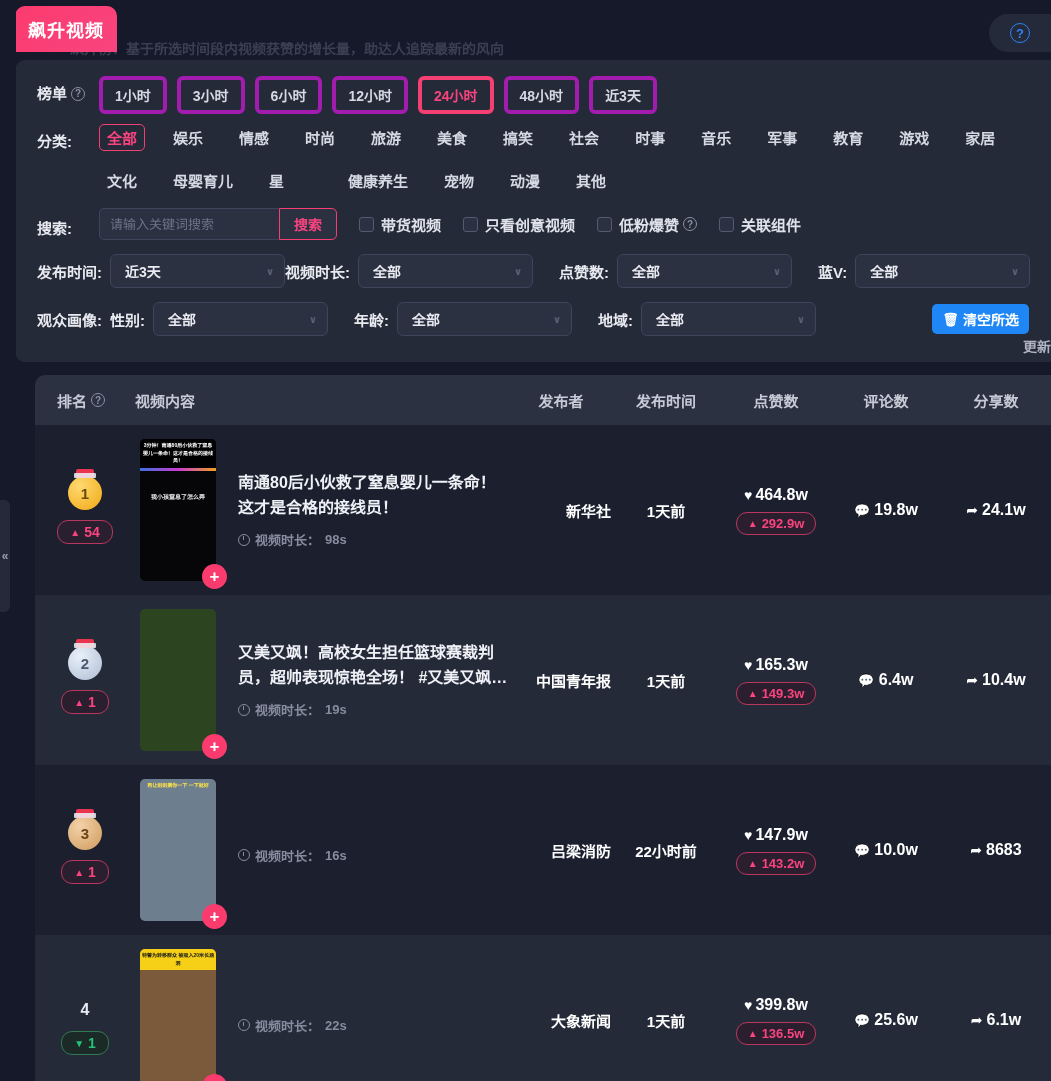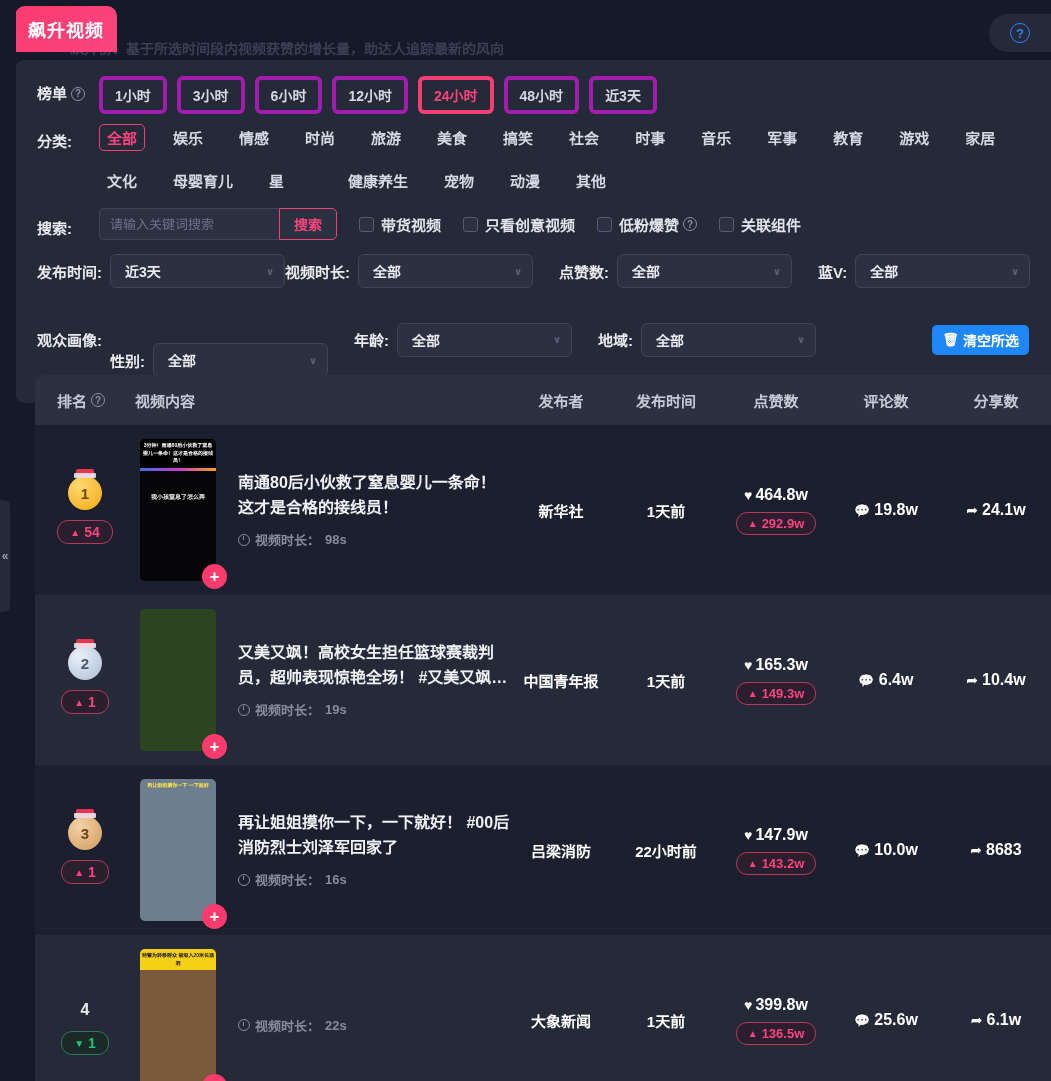--- a/index.html
+++ b/index.html
@@ -184,21 +184,21 @@
   }
   .vdur { margin-top:10px; font-size:13px; color:#868c9e; display:flex; align-items:center; gap:5px; }
   .clockic {
     width:12px; height:12px; border-radius:50%; border:1.5px solid #868c9e;
     position:relative; display:inline-block;
   }
   .clockic::after {
     content:""; position:absolute; left:4px; top:1.5px; width:1.3px; height:4px; background:#868c9e;
   }
 
-  .c-pub  { width:100px; text-align:center; font-size:15px; color:#fff; }
+  .c-pub  { width:100px; text-align:right; font-size:15px; color:#fff; }
   .c-time { width:110px; text-align:center; font-size:15px; color:#fff; }
   .c-like { width:110px; display:flex; flex-direction:column; align-items:center; }
   .likeline { display:flex; align-items:center; gap:3px; font-size:16px; color:#fff; }
   .heart { color:#fff; font-size:14px; }
   .likedelta {
     margin-top:8px; border:1px solid #b8375f; color:#f9447f; background:#2b1f2f;
     border-radius:11px; padding:3px 11px; font-size:13px;
     display:flex; align-items:center; gap:4px; white-space:nowrap;
   }
   .c-cmt, .c-shr { width:110px; display:flex; align-items:center; justify-content:center; gap:4px; font-size:16px; color:#fff; }
@@ -325,21 +325,21 @@
           <div class="select" style="width: 175px;">
             <span>全部</span>
             <span class="caret">∨</span>
           </div>
         </div>
       </div>
 
     <div class="selrow">
       <div class="sellabel">观众画像:</div>
       <div id="sel-row-2" style="display:flex;align-items:center;flex:1;">
-          <div class="selgrp" style="margin-right: 26px; margin-top: 41px;">
+          <div class="selgrp" style="margin-right: 26px;">
             <div class="sellabel">性别:</div>
             <div class="select" style="width: 175px;">
               <span>全部</span>
               <span class="caret">∨</span>
             </div>
           </div>
           <div class="selgrp" style="margin-right: 26px;">
             <div class="sellabel">年龄:</div>
             <div class="select" style="width: 175px;">
               <span>全部</span>
@@ -482,21 +482,20 @@
             </div>
           </div>
           <div class="c-video">
             <div class="thumbwrap">
               <div class="thumb" style="background: rgb(109, 127, 143);">
                 <div class="thumb-cap" style="color: rgb(255, 226, 74); background: transparent;">再让姐姐摸你一下 一下就好</div>
               </div>
               <div class="plusbtn">+</div>
             </div>
             <div class="vinfo">
-              <div class="vtitle">再让姐姐摸你一下，一下就好！ #00后消防烈士刘泽军回家了</div>
               <div class="vdur">
                 <span class="clockic"></span>
                 <span>视频时长：</span>
                 <span>16s</span>
               </div>
             </div>
           </div>
           <div class="c-pub">吕梁消防</div>
           <div class="c-time">22小时前</div>
           <div class="c-like">

